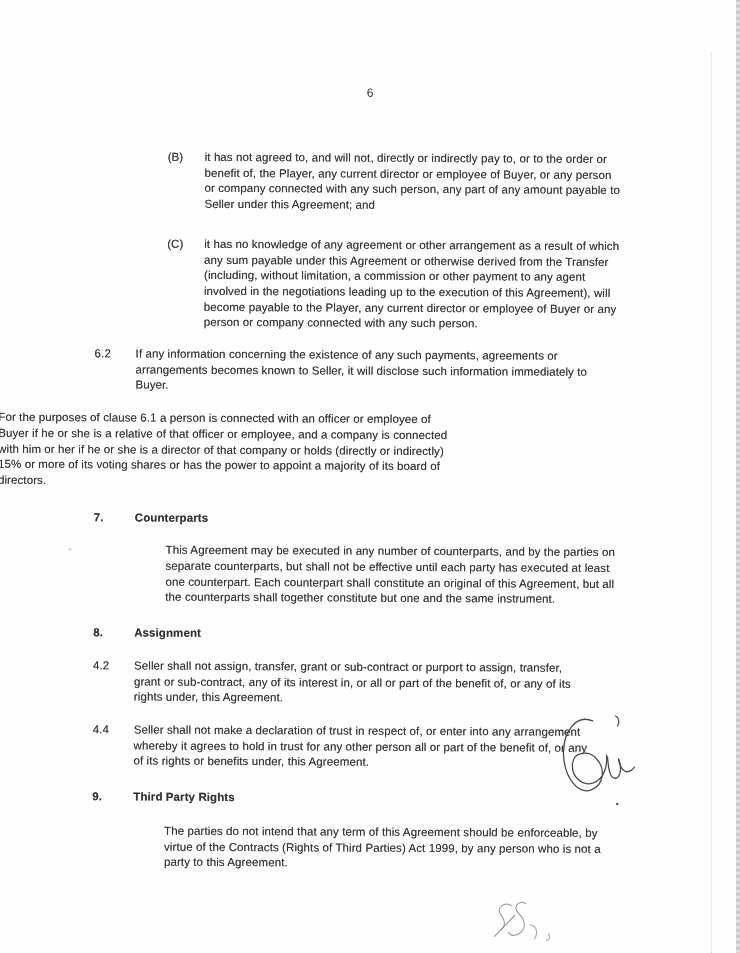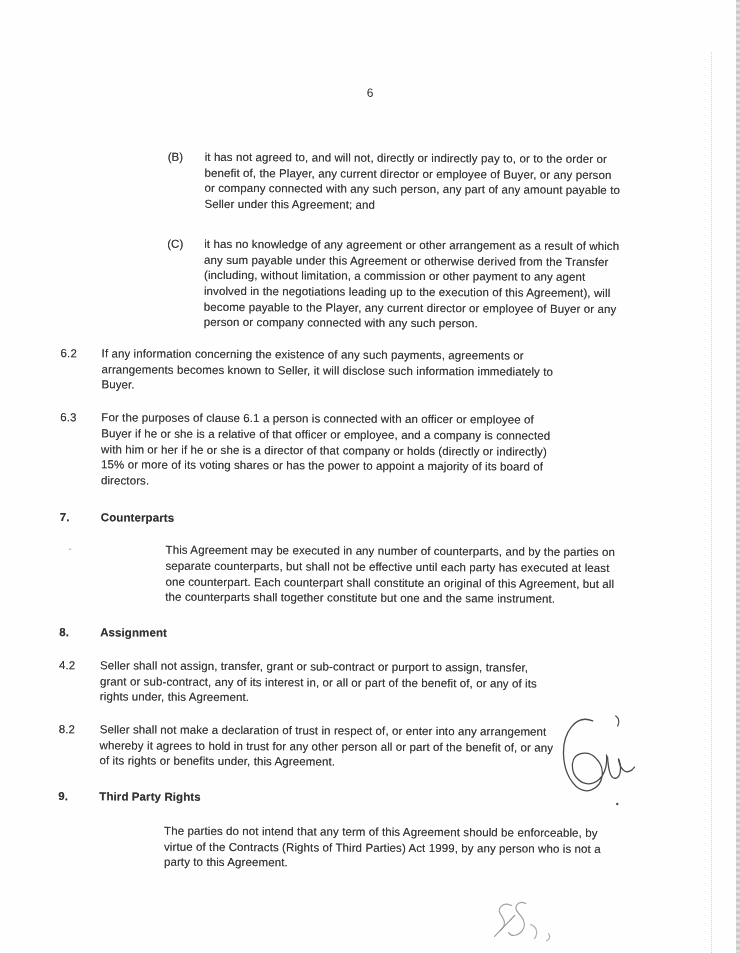--- a/index.html
+++ b/index.html
@@ -34,21 +34,21 @@
     font-size: 11.5px;
     line-height: 15.7px;
     letter-spacing: 0.1px;
     color: #323232;
     text-shadow: 0 0 0.4px rgba(45,45,45,0.55);
   }
   .row { display: flex; }
   .row .num {
     flex: 0 0 auto;
     width: 41px;
-    margin-left: 62px;
+    margin-left: 96px;
     white-space: pre;
   }
   .row .body {
     flex: 0 0 auto;
     width: 500px;
     white-space: pre-line;
   }
   .row.subclause .num { margin-left: 168px; width: 37px; }
   .row.subclause .body { width: 460px; }
   .row.heading { font-weight: bold; }
@@ -120,21 +120,20 @@
       </div>
 
       <div class="row mt-62">
         <span class="num">6.2</span>
         <span class="body">If any information concerning the existence of any such payments, agreements or
 arrangements becomes known to Seller, it will disclose such information immediately to
 Buyer.</span>
       </div>
 
       <div class="row mt-63">
-        <span class="num">6.3</span>
         <span class="body">For the purposes of clause 6.1 a person is connected with an officer or employee of
 Buyer if he or she is a relative of that officer or employee, and a company is connected
 with him or her if he or she is a director of that company or holds (directly or indirectly)
 15% or more of its voting shares or has the power to appoint a majority of its board of
 directors.</span>
       </div>
 
       <div class="row heading mt-h7">
         <span class="num">7.</span>
         <span class="body">Counterparts</span>
@@ -153,21 +152,21 @@
       </div>
 
       <div class="row mt-81">
         <span class="num">4.2</span>
         <span class="body">Seller shall not assign, transfer, grant or sub-contract or purport to assign, transfer,
 grant or sub-contract, any of its interest in, or all or part of the benefit of, or any of its
 rights under, this Agreement.</span>
       </div>
 
       <div class="row mt-82">
-        <span class="num">8.2</span>
+        <span class="num">4.4</span>
         <span class="body">Seller shall not make a declaration of trust in respect of, or enter into any arrangement
 whereby it agrees to hold in trust for any other person all or part of the benefit of, or any
 of its rights or benefits under, this Agreement.</span>
       </div>
 
       <div class="row heading mt-h9">
         <span class="num">9.</span>
         <span class="body">Third Party Rights</span>
       </div>
 

